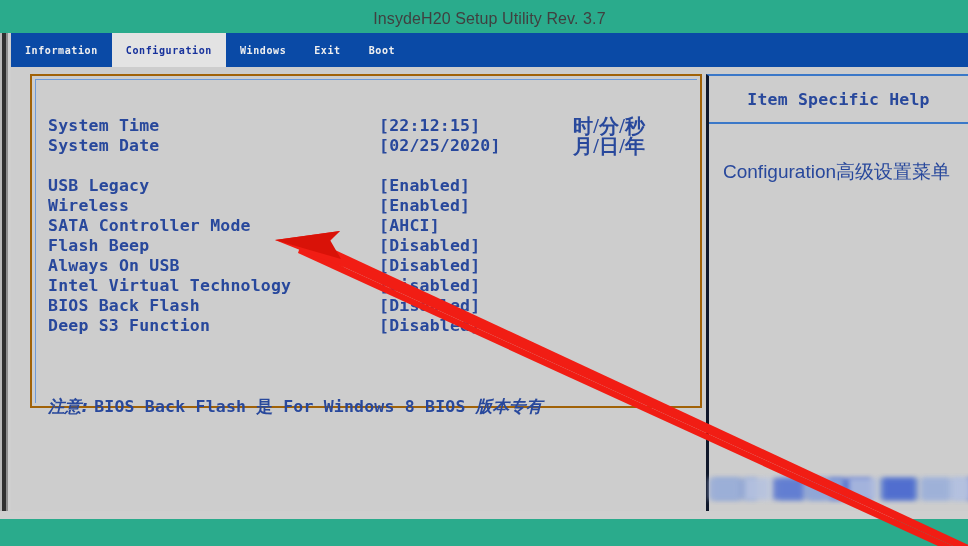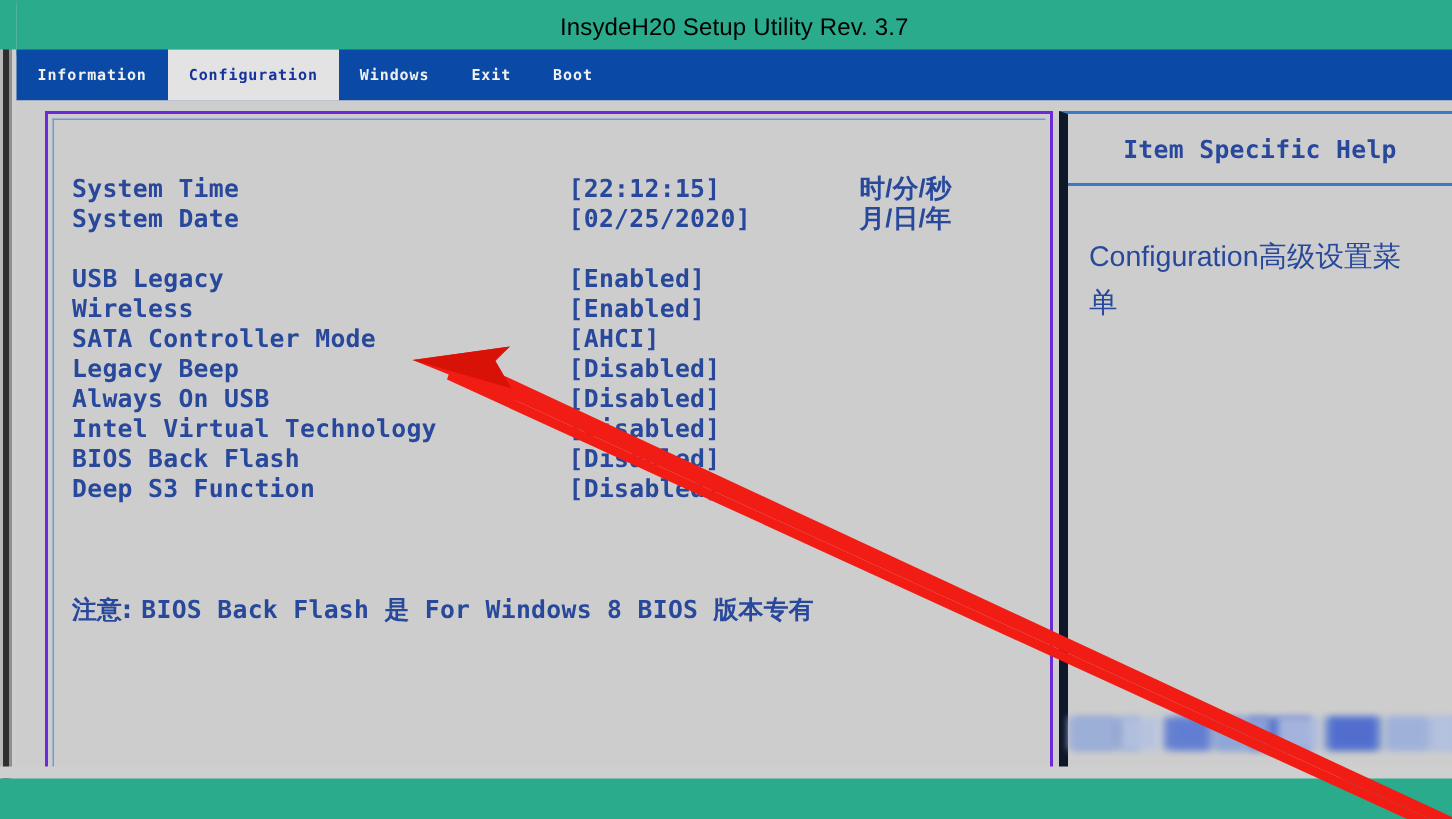--- a/index.html
+++ b/index.html
@@ -37,21 +37,21 @@
     width: 11px; height: 33px;
     background: #2aab8c;
   }
 
   
   .titlebar {
     position: absolute;
     left: 11px; top: 0;
     width: 957px; height: 37px;
     background: #2aab8c;
-    color: #000000;
+    color: #404040;
     display: flex;
     align-items: center;
     justify-content: center;
     font-family: "Liberation Sans", sans-serif;
     font-size: 16px;
     letter-spacing: 0.1px;
   }
   .titlebar-top-line {
     position: absolute;
     left: 11px; top: 0;
@@ -91,22 +91,22 @@
     position: absolute;
     left: 11px; top: 67px;
     width: 957px; height: 452px;
     background: #cdcdcd;
   }
 
   
   .main-panel {
     position: absolute;
     left: 30px; top: 74px;
-    width: 672px; height: 444px;
-    border: 2px solid #6d28d9;
+    width: 672px; height: 334px;
+    border: 2px solid #a16207;
     background: #cdcdcd;
   }
   .main-panel-inner {
     position: absolute;
     left: 3px; top: 3px;
     right: 3px; bottom: 3px;
     border-left: 1px solid #6c9ad8;
     border-top: 1px solid #6c9ad8;
   }
 
@@ -128,46 +128,47 @@
     color: #28489c;
     font-family: "DejaVu Sans Mono", "Liberation Mono", monospace;
     font-size: 16.5px;
     font-weight: bold;
     letter-spacing: 0.2px;
   }
   .lbl { left: 0; }
   .val { left: 331px; }
   .fmt {
     left: 525px;
-    font-family: Liberation Sans, sans-serif;
-    font-size: 17px;
+    font-family: Liberation Serif, serif;
+    font-size: 20px;
     text-align: center;
   }
 
   .note {
     position: absolute;
     left: 16px; top: 320px;
     color: #28489c;
     font-family: "DejaVu Sans Mono", "Liberation Mono", monospace;
     font-size: 16.5px;
     font-weight: bold;
     white-space: nowrap;
     letter-spacing: 0.2px;
   }
   .note .cjk {
     font-family: "DejaVu Sans", "Liberation Sans", sans-serif;
+    font-style: italic;
   }
 
   
   .help-panel {
     position: absolute;
     left: 706px; top: 74px;
     width: 262px; height: 444px;
     border-top: 2px solid #3b78c8;
-    border-left: 6px solid #0f172a;
+    border-left: 3px solid #0f172a;
     background: #cdcdcd;
   }
   .help-title {
     height: 48px;
     display: flex;
     align-items: center;
     justify-content: center;
     color: #28489c;
     font-family: "DejaVu Sans Mono", "Liberation Mono", monospace;
     font-size: 16.5px;
@@ -264,21 +265,21 @@
       </div>
       <div class="row">
         <span class="lbl">Wireless</span>
         <span class="val">[Enabled]</span>
       </div>
       <div class="row">
         <span class="lbl">SATA Controller Mode</span>
         <span class="val">[AHCI]</span>
       </div>
       <div class="row">
-        <span class="lbl">Legacy Beep</span>
+        <span class="lbl">Flash Beep</span>
         <span class="val">[Disabled]</span>
       </div>
       <div class="row">
         <span class="lbl">Always On USB</span>
         <span class="val">[Disabled]</span>
       </div>
       <div class="row">
         <span class="lbl">Intel Virtual Technology</span>
         <span class="val">[Disabled]</span>
       </div>

